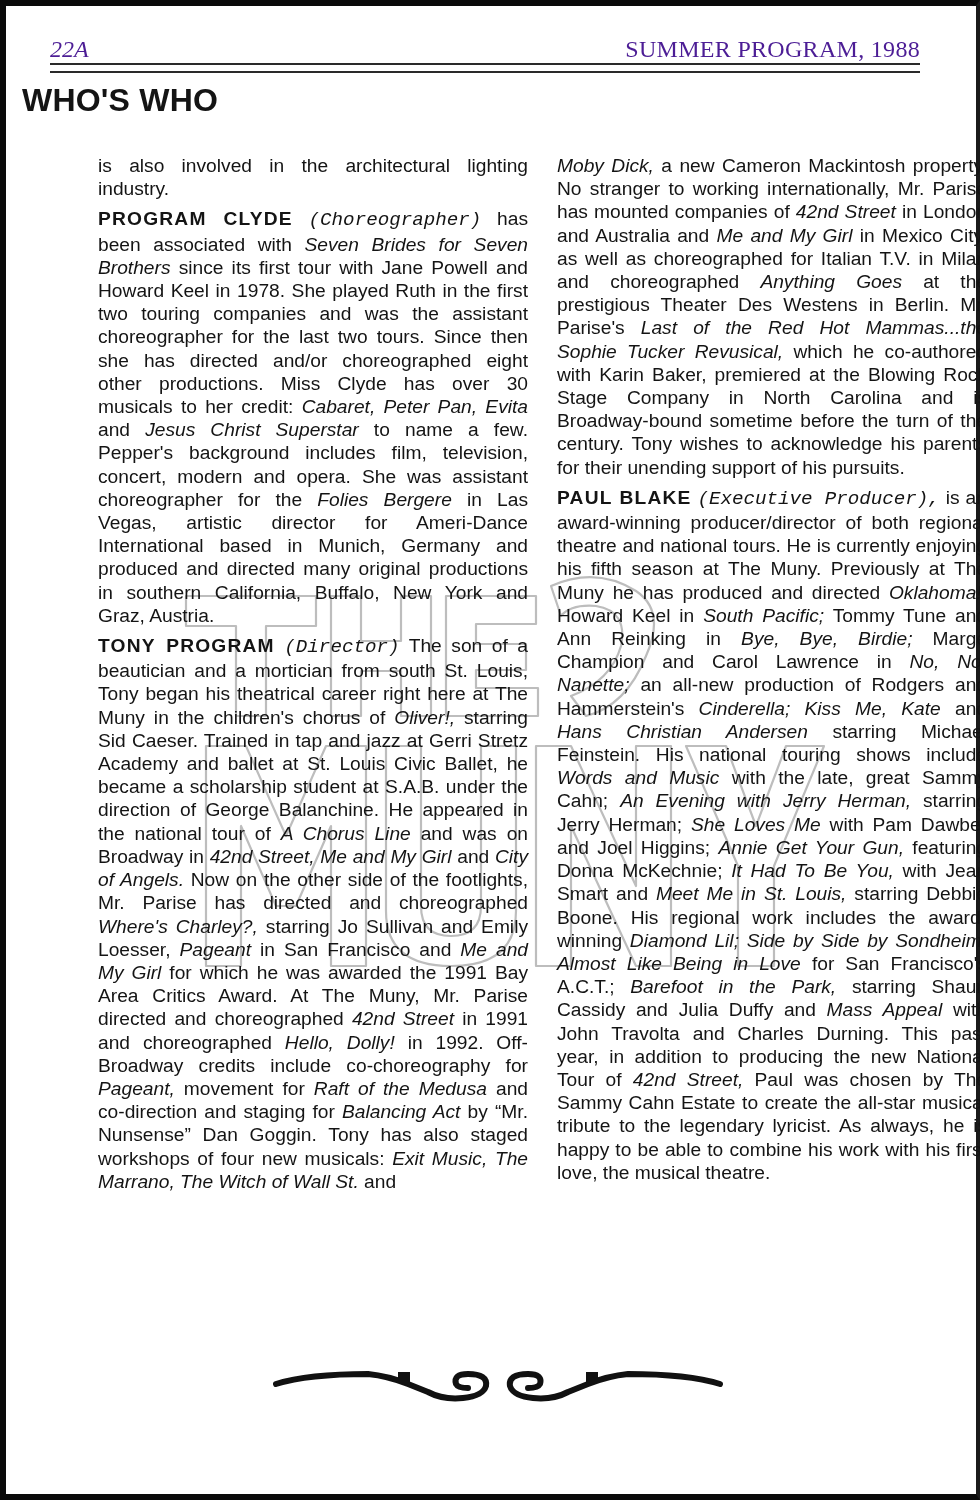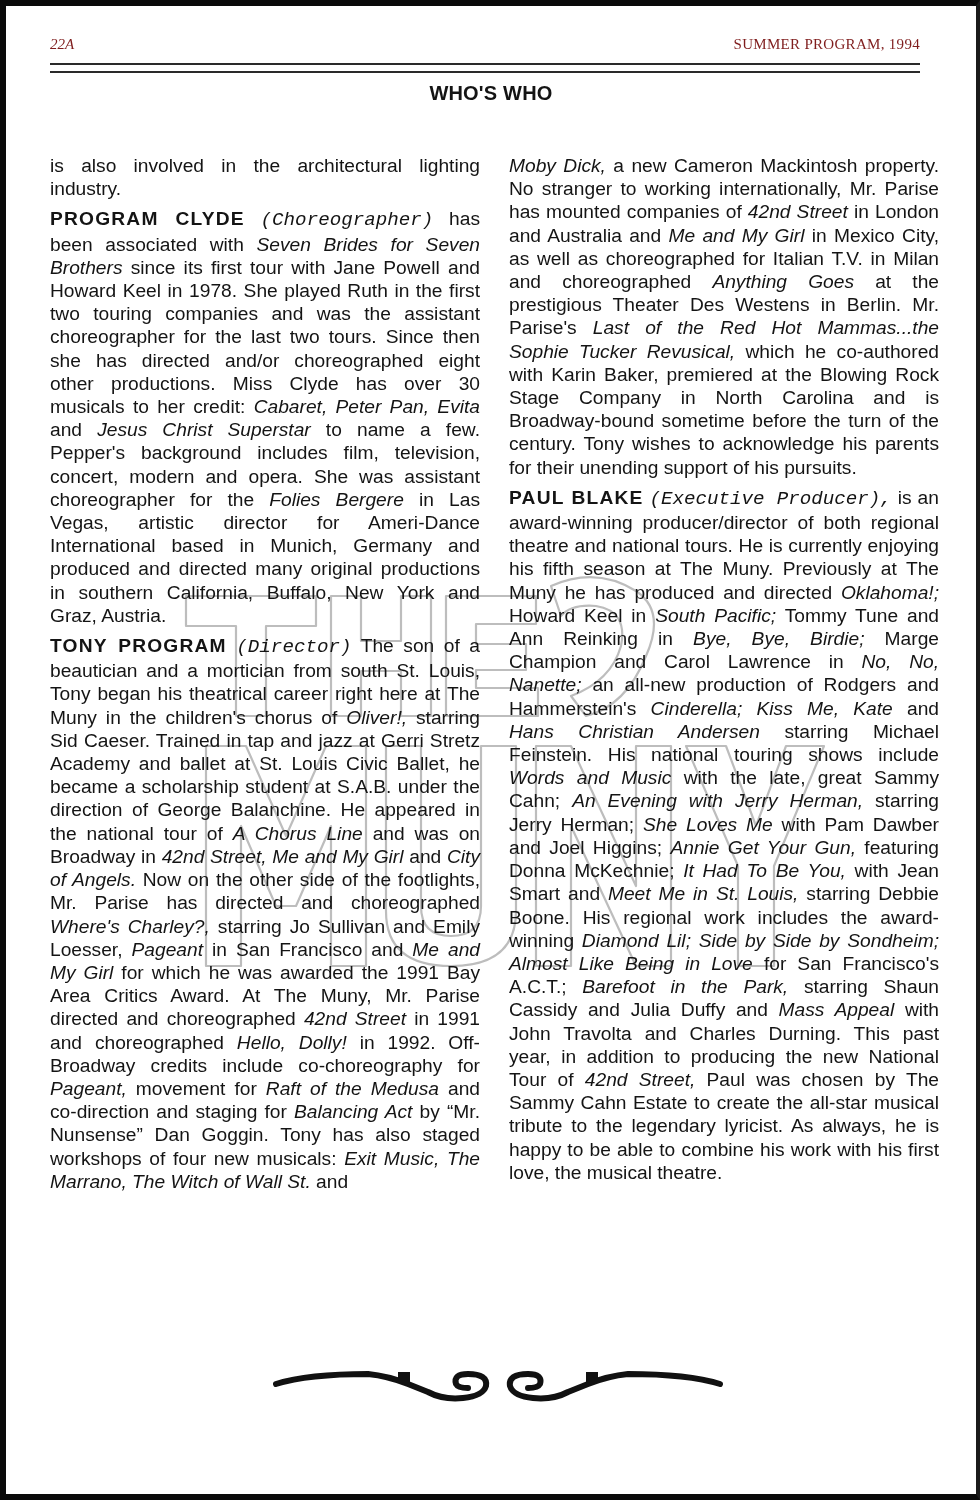--- a/index.html
+++ b/index.html
@@ -9,57 +9,58 @@
     box-sizing: border-box;
     border-left: 6px solid #0a0a0a;
     border-top: 6px solid #0a0a0a;
     border-bottom: 6px solid #0a0a0a;
     border-right: 4px solid #1a1a1a;
     background: #ffffff;
   }
   .running-head {
     position: absolute; left: 44px; right: 56px; top: 30px; height: 26px;
     font-family: "Liberation Serif", "DejaVu Serif", serif;
-    font-size: 15px; color: #7f1d1d;
+    font-size: 24px; color: #4c1d95;
   }
   .page-num { position: absolute; left: 0; top: 0; font-style: italic; }
   .pub-title { position: absolute; right: 0; top: 0; letter-spacing: 0.3px; }
   .rule-1 { position: absolute; left: 44px; right: 56px; top: 57px; height: 2px; background: #2a2a2a; }
   .rule-2 { position: absolute; left: 44px; right: 56px; top: 65px; height: 2px; background: #2a2a2a; }
   .section-title {
-    position: absolute; left: 0; right: 0; top: 76px; text-align: center;
+    position: absolute; left: 16px; right: 0; top: 76px; 
     font-family: "Liberation Sans", "DejaVu Sans", sans-serif;
-    font-weight: bold; font-size: 20px; color: #141414; letter-spacing: 0.2px;
+    font-weight: bold; font-size: 32px; color: #141414; letter-spacing: 0.2px;
   }
   .watermark {
     position: absolute; left: 160px; top: 560px; width: 660px; height: 420px;
     pointer-events: none;
   }
   .col {
     position: absolute; top: 148px; width: 430px;
     font-family: "Liberation Sans", "DejaVu Sans", sans-serif;
     font-size: 19.2px; line-height: 23.2px; color: #141414;
     text-align: justify;
+    margin-left: 48px;
   }
   .col-left { left: 44px; }
   .col-right { left: 503px; }
   .col p { margin: 0 0 7px 0; }
   .name { font-weight: bold; letter-spacing: 1.2px; }
   .role { font-style: italic; font-family: Liberation Mono, monospace; }
   i { }
   .ornament { position: absolute; left: 262px; top: 1356px; width: 460px; height: 50px; }
 </style>
 </head>
 <body>
 
 <div class="page">
 
   <div class="running-head">
     <span class="page-num">22A</span>
-    <span class="pub-title">SUMMER PROGRAM, 1994</span>
+    <span class="pub-title">SUMMER PROGRAM, 1988</span>
   </div>
   <div class="rule-1"></div>
   <div class="rule-2"></div>
 
   <div class="section-title">WHO'S WHO</div>
 
   <svg class="watermark" viewBox="0 0 660 420">
     <g fill="none" stroke="#bdbdbd" stroke-width="2.2" stroke-linejoin="round">
 
       <path d="M20,30 L150,30 L150,60 L100,60 L100,150 L70,150 L70,60 L20,60 Z"></path>

